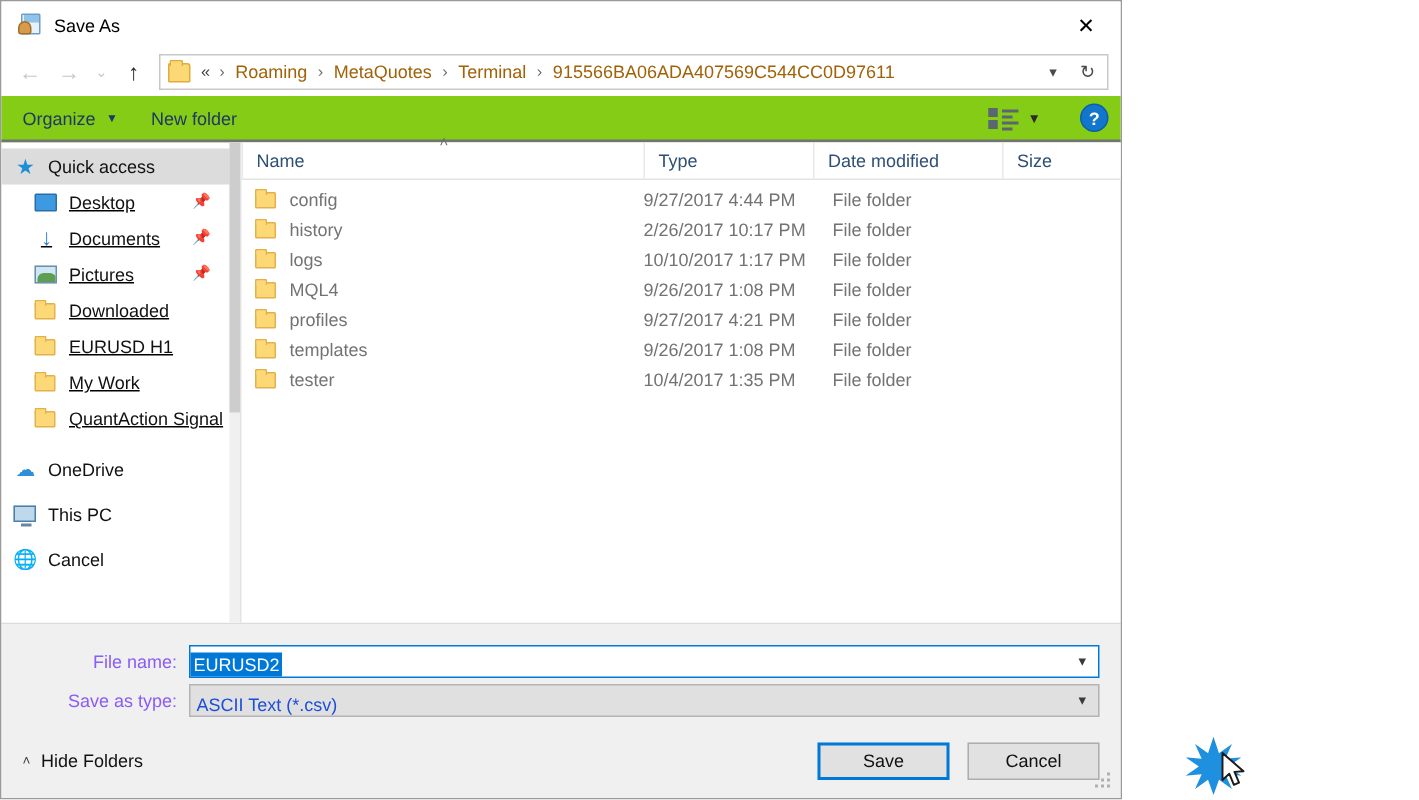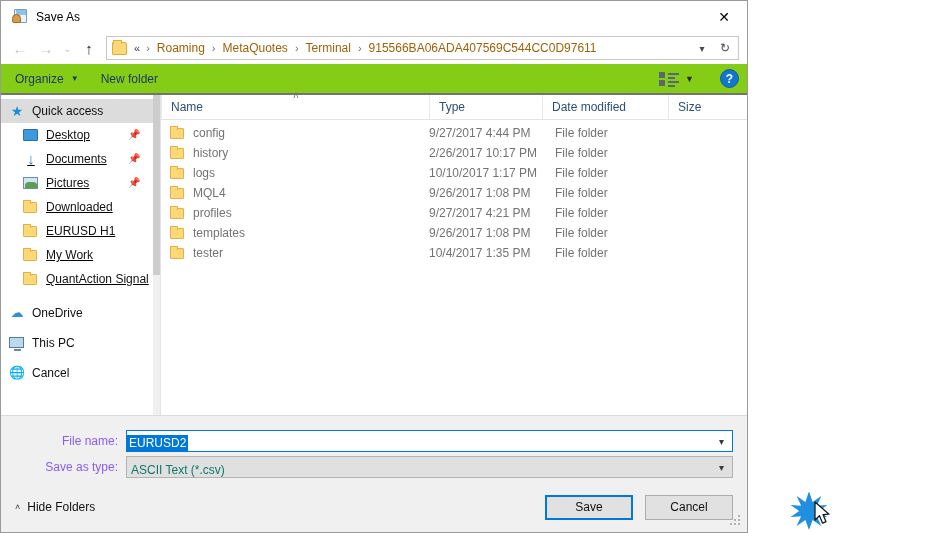--- a/index.html
+++ b/index.html
@@ -213,21 +213,21 @@
   .field-label {
     flex: 0 0 125px; text-align: right; padding-right: 8px;
     font-size: 12px; color: #8b5cf6;
   }
   .combo {
     flex: 1 1 auto; margin-right: 14px; height: 22px;
     display: flex; align-items: flex-end; position: relative;
   }
   .combo.focused { background: #ffffff; border: 1px solid #0078d7; }
   .combo.disabledlike { background: #e0e0e0; border: 1px solid #b4b4b4; }
-  .combo-value { font-size: 12px; color: #0f766e; padding-left: 4px; }
+  .combo-value { font-size: 12px; color: #1d4ed8; padding-left: 4px; }
   .combo-value.selected-text { background: #0078d7; color: #ffffff; padding: 1px 2px; }
   .combo-caret {
     position: absolute; right: 8px; top: 0; height: 20px;
     display: flex; align-items: center; font-size: 10px; color: #3a3a3a;
   }
   .btn-row { display: flex; align-items: center; height: 50px; padding: 0 14px 0 0; }
   .hide-folders {
     margin-left: 14px; font-size: 12px; color: #111; display: flex; align-items: center;
   }
   .hf-caret { font-size: 9px; color: #3c3c3c; margin-right: 7px; }

